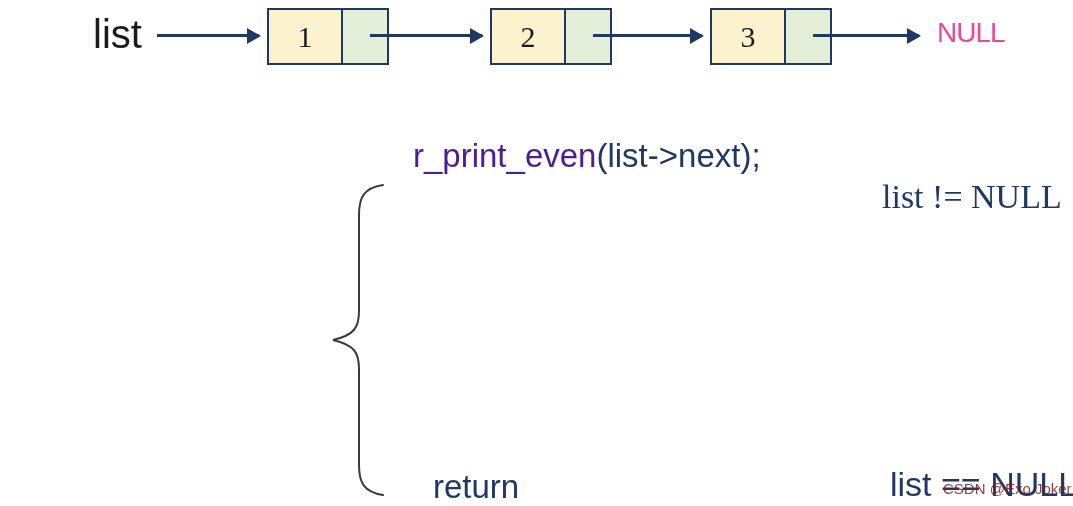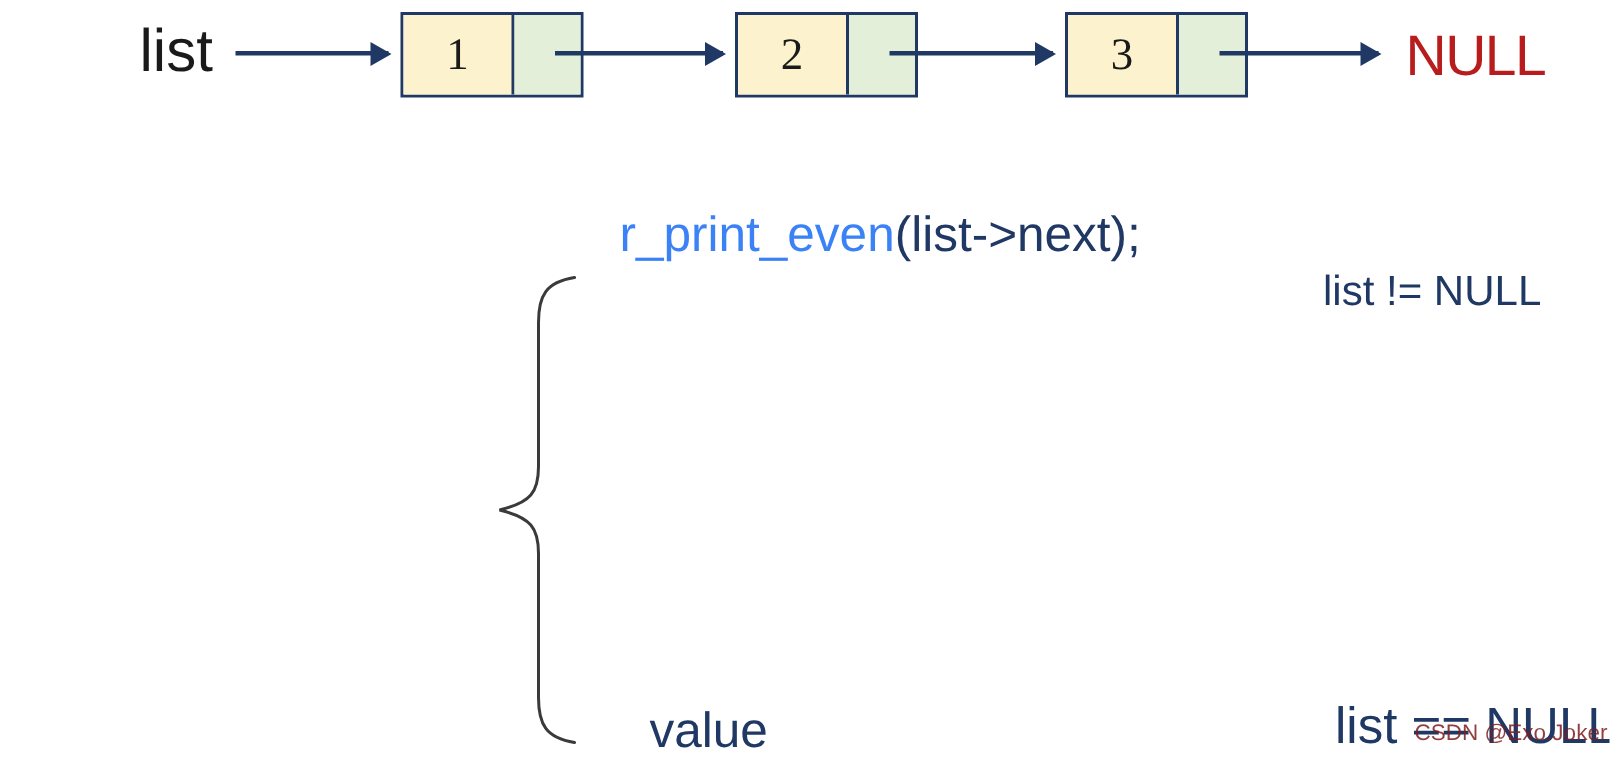--- a/index.html
+++ b/index.html
@@ -72,32 +72,32 @@
     border-bottom: 8px solid transparent;
   }
   .arrow-a { left: 130px; width: 102px; }
   .arrow-b { left: 343px; width: 112px; }
   .arrow-c { left: 566px; width: 109px; }
   .arrow-d { left: 786px; width: 106px; }
 
   .null-label {
     position: absolute;
     left: 910px; top: 17px;
-    font-size: 38px;
+    font-size: 28px;
     letter-spacing: -1px;
-    color: #b91c1c;
+    color: #ec4899;
   }
 
   
   .code { color: #1F3864; position: absolute; white-space: nowrap; }
 
   .line-call   { left: 386px; top: 137px; font-size: 33px; }
-  .line-call .fn { color: #3b82f6; }
+  .line-call .fn { color: #4c1d95; }
   .line-print  { left: 386px; top: 194px; font-size: 33px; }
-  .cond-recursive { left: 855px; top: 178px; font-size: 28px; }
+  .cond-recursive { left: 855px; top: 178px; font-size: 34px; font-family: Liberation Serif, serif; }
 
   .lhs { left: 8px; top: 320px; font-size: 33px; }
 
   .brace-wrap {
     position: absolute;
     left: 303px; top: 182px;
     width: 56px; height: 316px;
   }
 
   .line-return { left: 406px; top: 468px; font-size: 33px; }
@@ -158,19 +158,19 @@
     </svg>
   </div>
 
   <div class="code line-call">
     <span class="fn">r_print_even</span><span>(list-&gt;next);</span>
   </div>
 
 
   <div class="code cond-recursive">list != NULL</div>
 
-  <div class="code line-return">value</div>
+  <div class="code line-return">return</div>
 
   <div class="code cond-base">list == NULL</div>
 
   <div class="watermark">CSDN @Exo.Joker</div>
 
 </div>
 
 </body></html>

